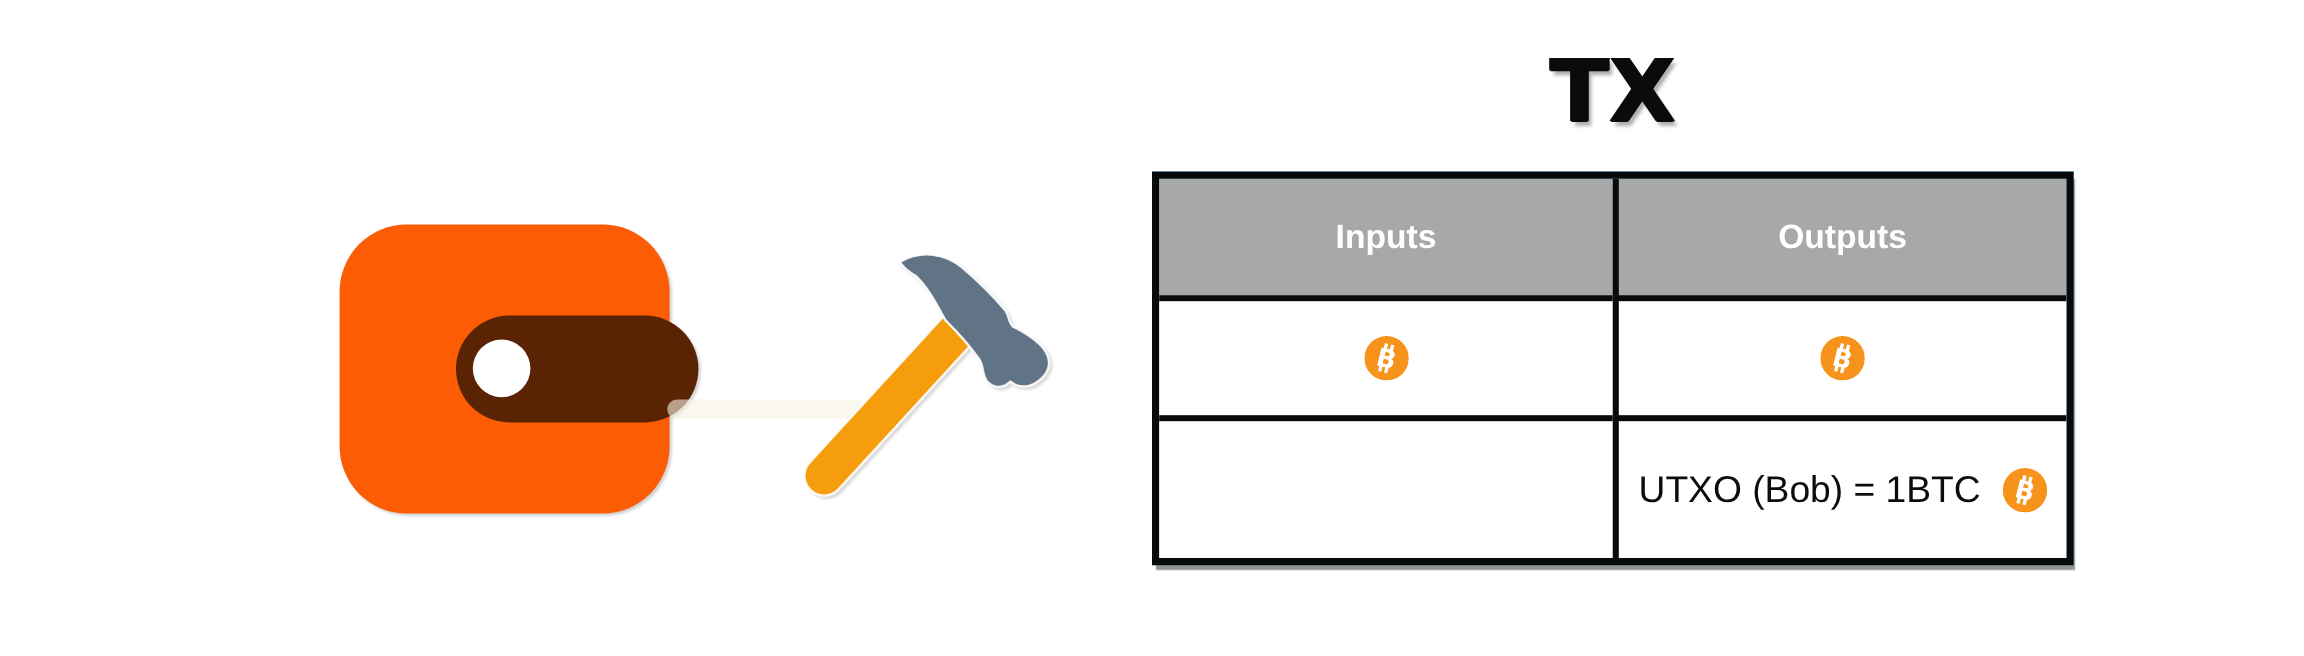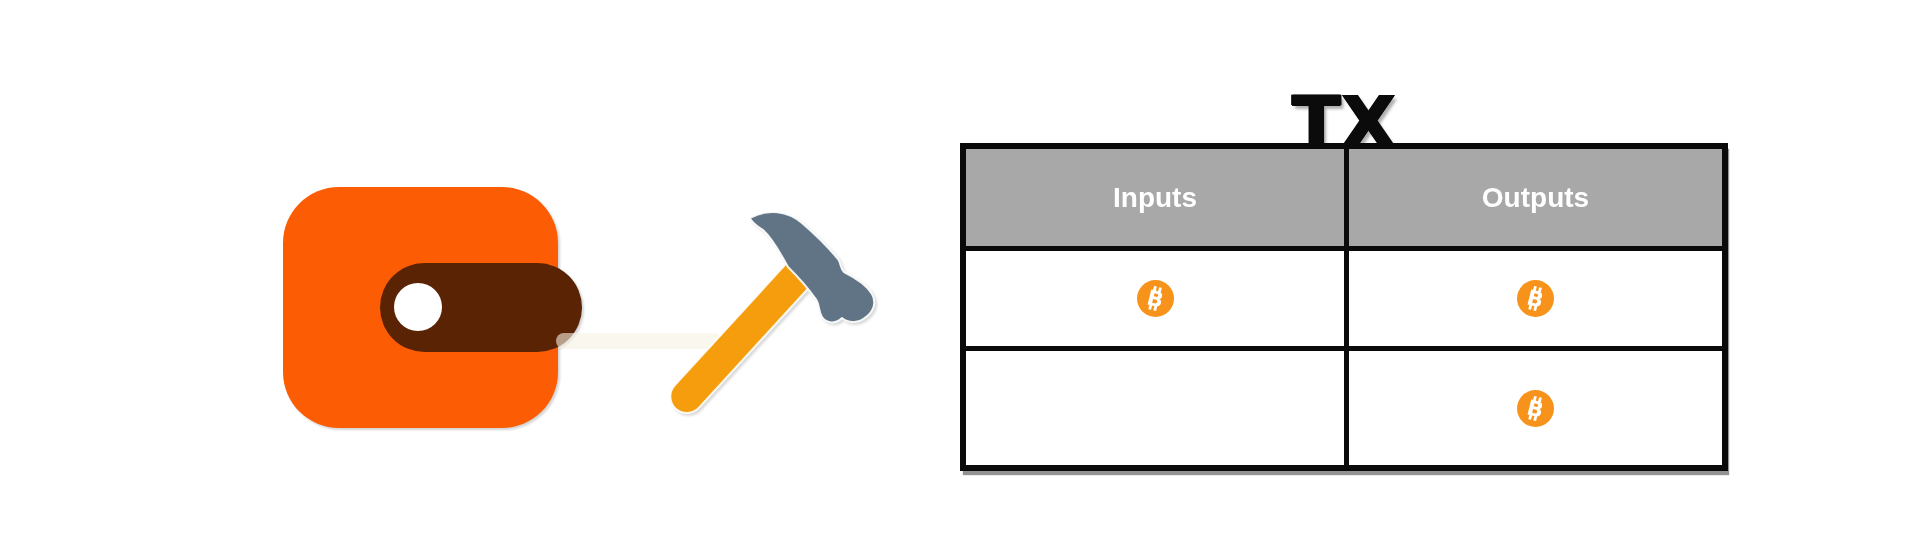--- a/index.html
+++ b/index.html
@@ -40,21 +40,20 @@
   }
 
   
   .tx-title{
     position:absolute;left:960px;top:40px;width:768px;
     text-align:center;font-size:72px;line-height:1;
     font-weight:bold;color:#0b0b0b;letter-spacing:0px;
     font-family:"DejaVu Sans","Liberation Sans",sans-serif;
     text-shadow:1px 0 0 #0b0b0b,-1px 0 0 #0b0b0b,0 1px 0 #0b0b0b,
                 3px 4px 3px rgba(110,110,110,.55);
-    margin-top:46px;
   }
 
   
   .tx-table{
     position:absolute;left:960px;top:143px;width:768px;height:328px;
     box-sizing:border-box;border:6px solid #0A0A0A;background:#0ea5e9;
     display:grid;grid-template-columns:1fr 1fr;grid-template-rows:97px 100px 1fr;
     box-shadow:2px 5px 1px -1px rgba(75,75,75,.6);
   }
   .cell{
@@ -133,20 +132,21 @@
         <rect x="19.3" y="25.6" width="2.8" height="5"></rect>
         <text x="18.5" y="26.2" font-size="21" font-weight="bold" text-anchor="middle" font-family="DejaVu Sans, Liberation Sans, sans-serif">B</text>
       </g>
     </svg>
   </div>
 
   <div class="cell data rowline">
     <span></span>
   </div>
   <div class="cell data rowline col2">
+    <span>UTXO (Bob) = 1BTC</span>
     <svg class="btc-badge" viewBox="0 0 37 37">
       <circle cx="18.5" cy="18.5" r="18.5" fill="#F7931A"></circle>
       <g transform="rotate(14 18.5 18.5)" fill="#ffffff">
         <rect x="14.1" y="6.6" width="2.8" height="5"></rect>
         <rect x="19.3" y="6.6" width="2.8" height="5"></rect>
         <rect x="14.1" y="25.6" width="2.8" height="5"></rect>
         <rect x="19.3" y="25.6" width="2.8" height="5"></rect>
         <text x="18.5" y="26.2" font-size="21" font-weight="bold" text-anchor="middle" font-family="DejaVu Sans, Liberation Sans, sans-serif">B</text>
       </g>
     </svg>

